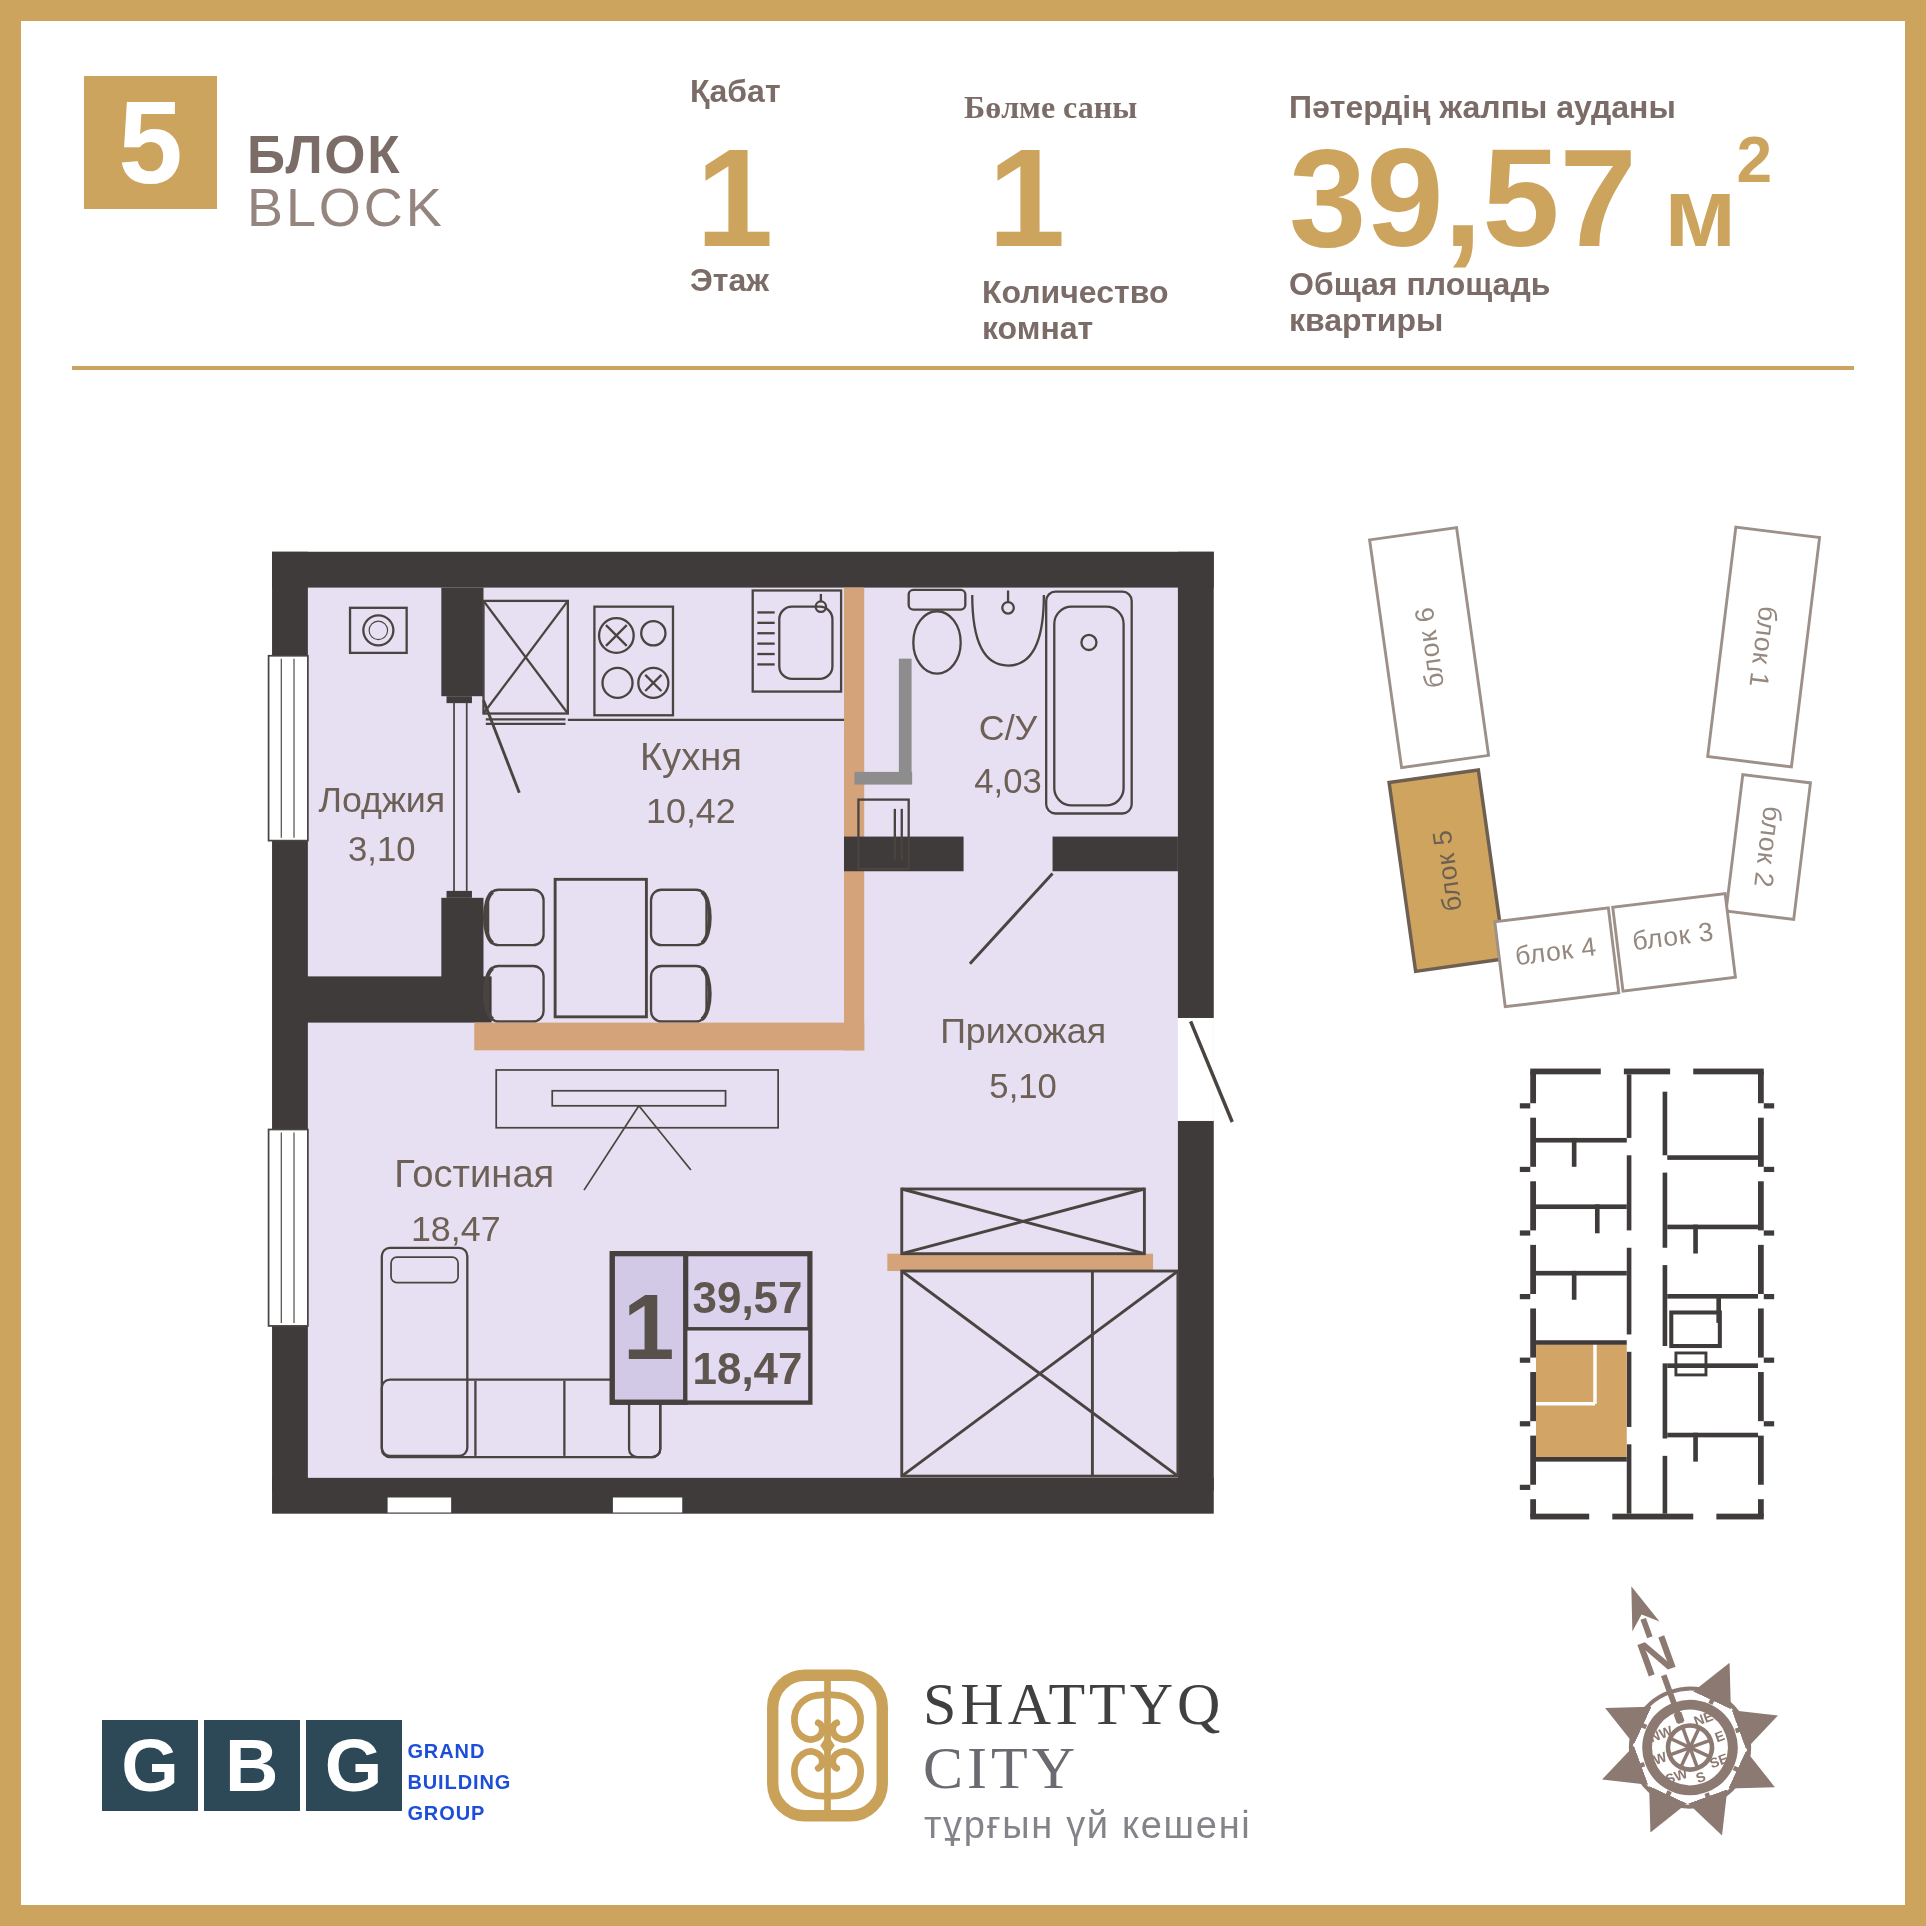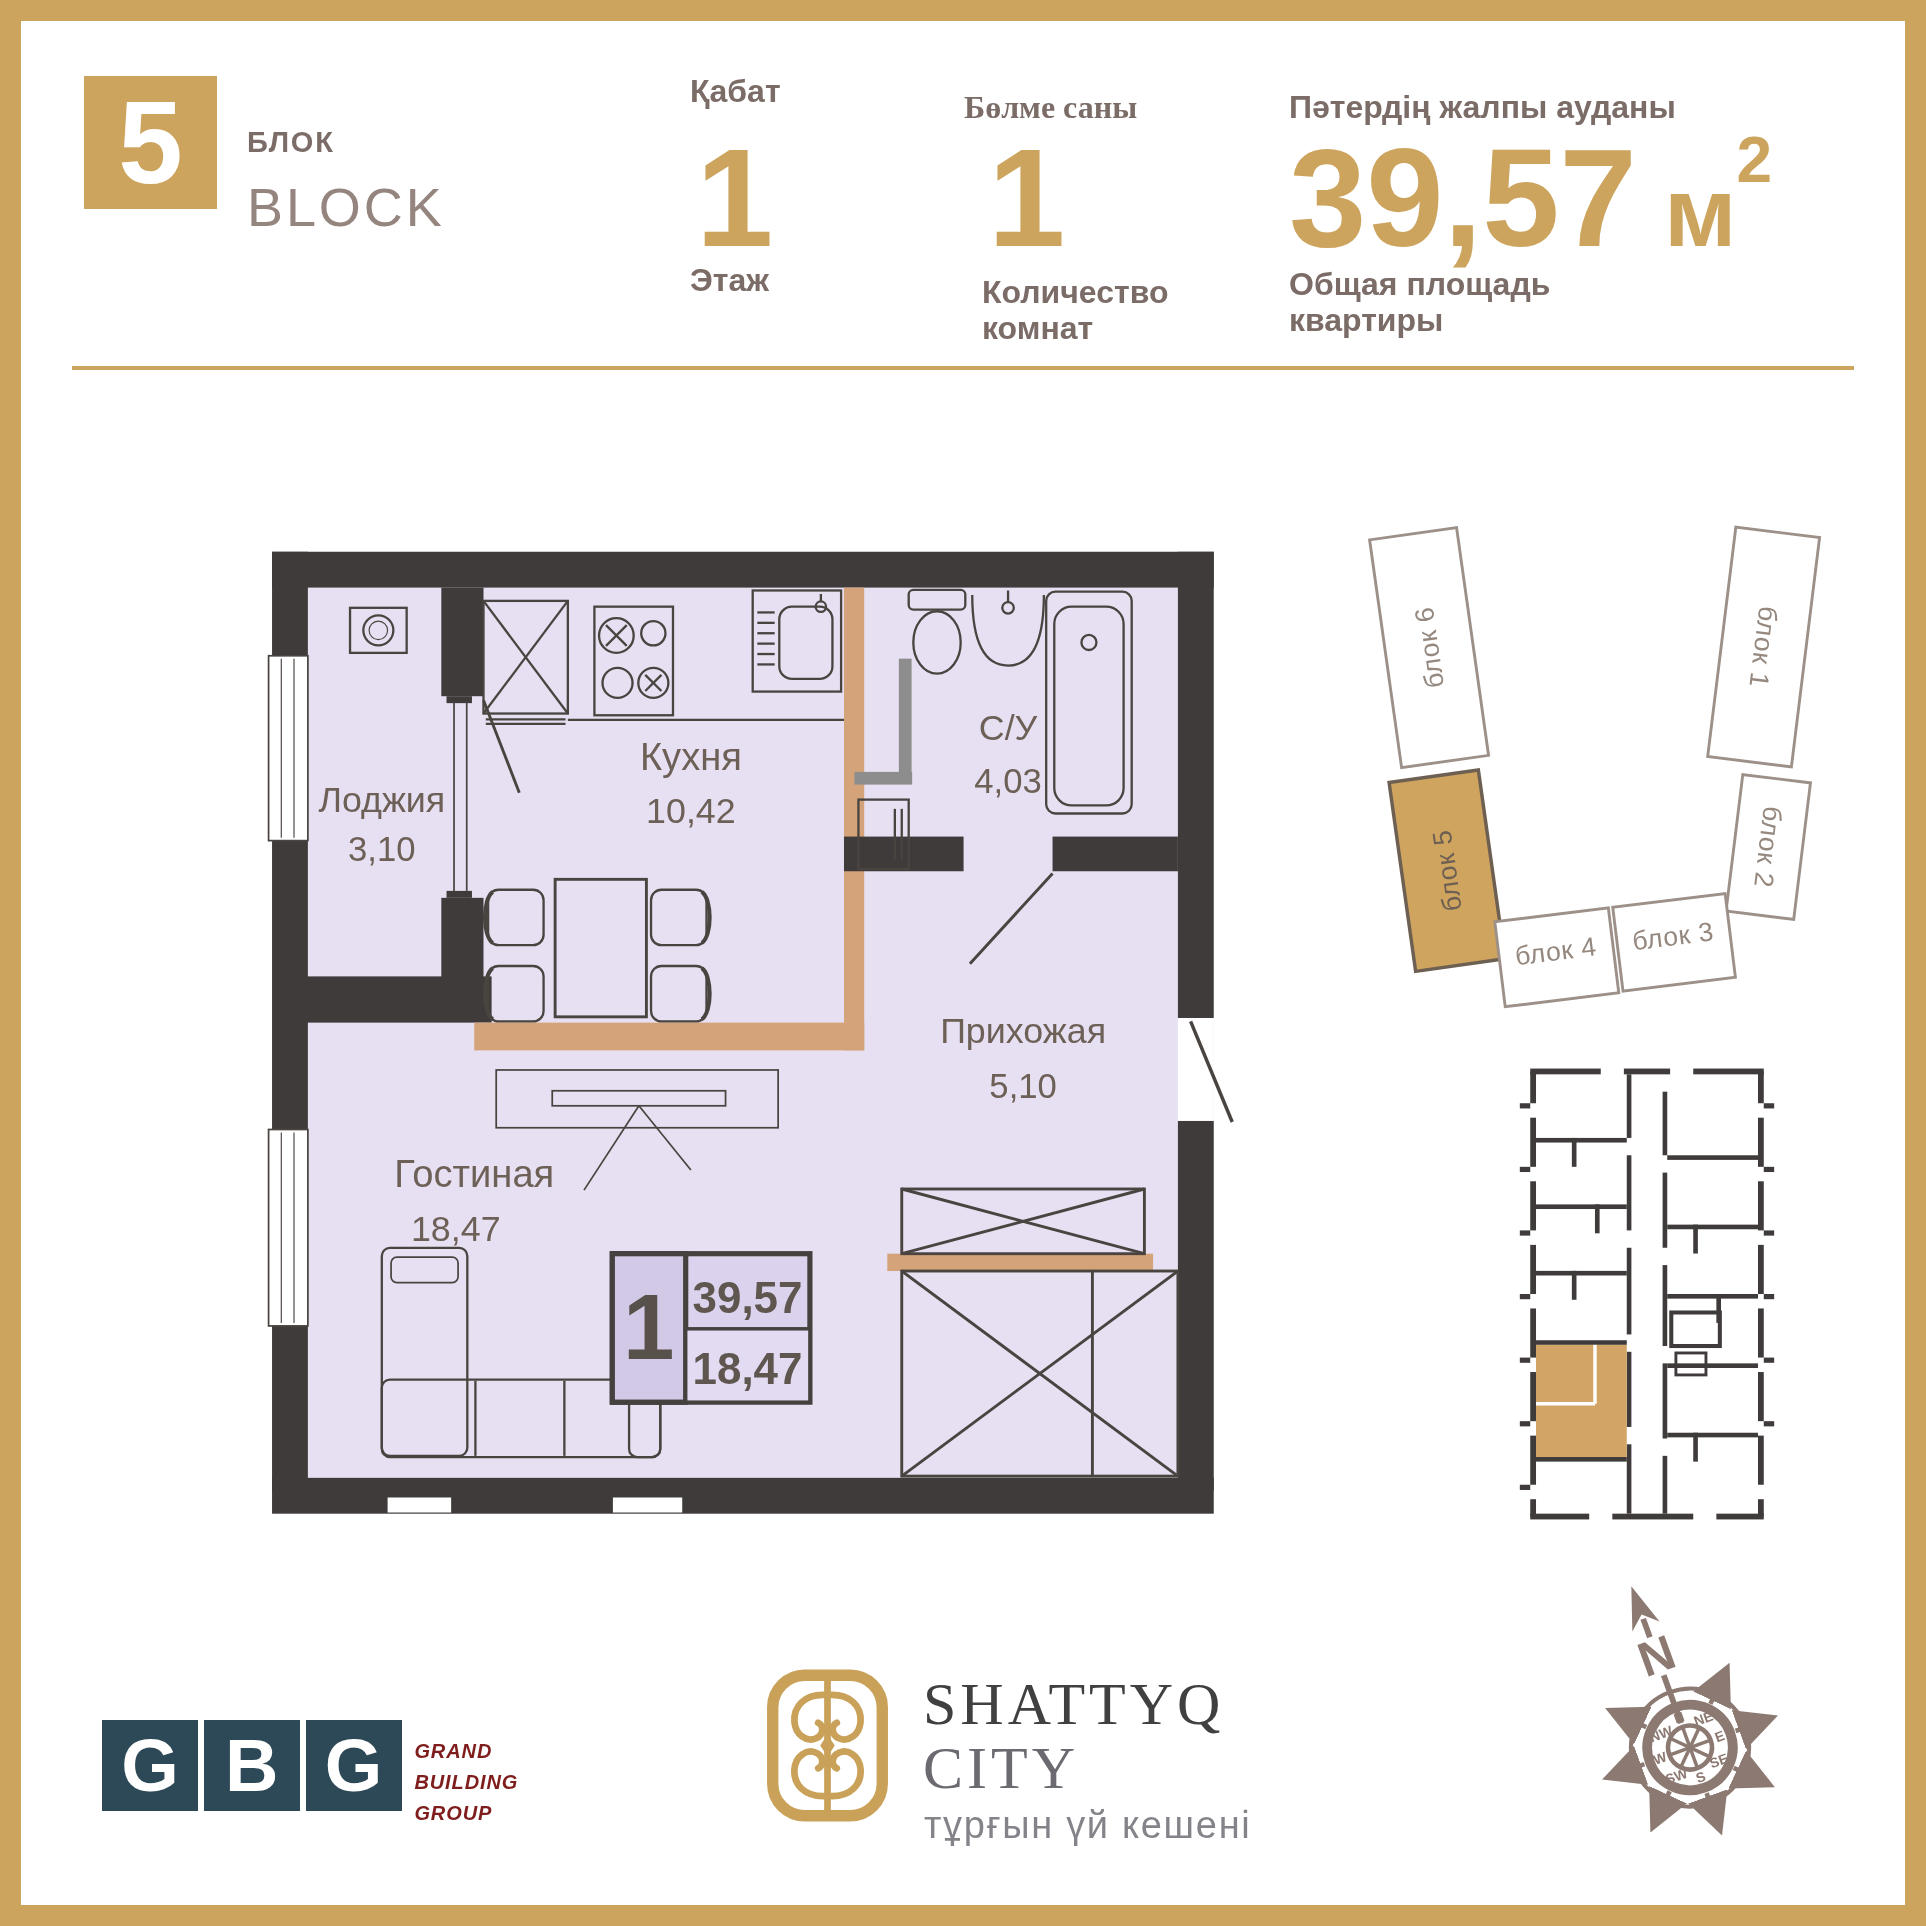--- a/index.html
+++ b/index.html
@@ -3,32 +3,32 @@
 <meta charset="utf-8">
 <style>
   html,body{margin:0;padding:0;background:#fff;}
   body{width:1926px;height:1926px;position:relative;font-family:"Liberation Sans",sans-serif;overflow:hidden;}
   .abs{position:absolute;}
   
   .frame{position:absolute;left:0;top:0;right:0;bottom:0;border:21px solid #cda45e;pointer-events:none;z-index:50;}
   
   .badge{left:84px;top:76px;width:133px;height:133px;background:#cda45e;display:flex;align-items:center;justify-content:center;}
   .badge span{color:#fff;font-size:116px;font-weight:700;line-height:1;}
-  .blklabel{left:247px;top:128px;font-size:29px;font-weight:700;color:#7b6c67;letter-spacing:1.7px;line-height:1;text-align:right;}
+  .blklabel{left:247px;top:128px;font-size:53px;font-weight:700;color:#7b6c67;letter-spacing:1.7px;line-height:1;text-align:right;}
   .blklabel2{left:247px;top:180px;font-size:54px;font-weight:400;color:#95857f;letter-spacing:2.9px;line-height:1;}
   .h-label{font-size:32px;font-weight:700;color:#7b6c67;line-height:1;}
   .h-label2{font-size:32px;font-weight:700;color:#7b6c67;line-height:1.12;}
   .h-num{font-size:139px;font-weight:700;color:#cda45e;line-height:1;}
   .h-unit{font-size:98px;font-weight:700;}
   .h-sup{font-size:64px;font-weight:700;position:relative;top:-64px;}
   .sep{left:72px;top:366px;width:1782px;height:4px;background:#cda45e;}
   
   .gbg{left:102px;top:1720px;display:flex;align-items:flex-start;}
   .gbg .sq{width:96px;height:91px;background:#2d4957;color:#fff;font-size:74px;font-weight:700;display:flex;align-items:center;justify-content:center;margin-right:5.8px;}
-  .gbg .cap{margin-left:7px;margin-top:16px;font-size:20px;font-weight:700;color:#7f1d1d;letter-spacing:0.9px;line-height:1.55;font-style:italic;}
+  .gbg .cap{margin-left:0;margin-top:16px;font-size:20px;font-weight:700;color:#1d4ed8;letter-spacing:0.9px;line-height:1.55;}
   .sh-title{left:923px;top:1674px;font-family:"Liberation Serif",serif;font-size:60px;color:#404040;letter-spacing:4px;line-height:1;}
   .sh-title2{left:923px;top:1738px;font-family:"Liberation Serif",serif;font-size:60px;color:#6c6a70;letter-spacing:4px;line-height:1;}
   .sh-sub{left:924px;top:1804px;font-size:38px;color:#85838a;letter-spacing:1.7px;}
   svg text{font-family:"Liberation Sans",sans-serif;}
 </style>
 </head>
 <body>
 
 <div class="frame"></div>
 

